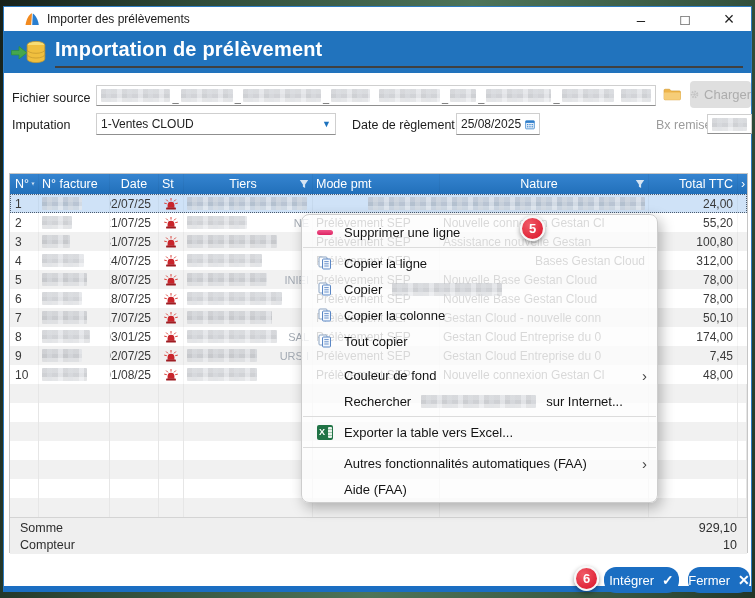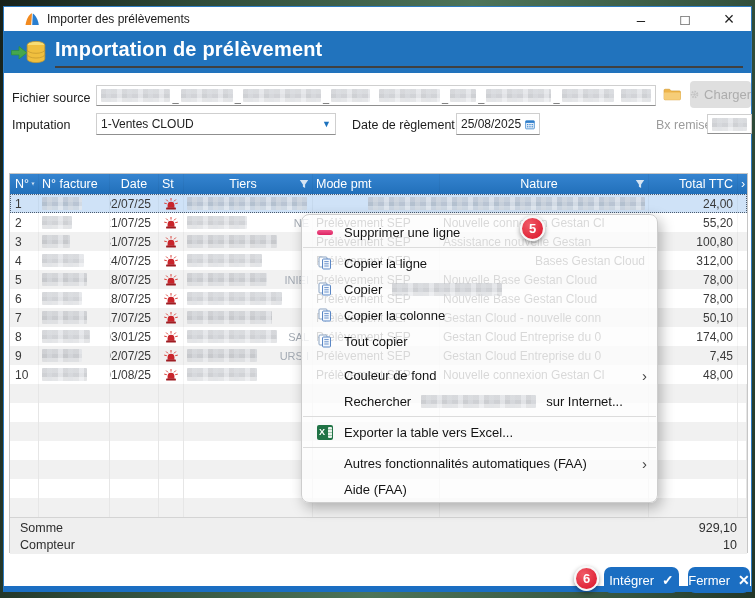--- a/index.html
+++ b/index.html
@@ -88,21 +88,21 @@
   .excel-ico{width:16px;height:15px;background:#217346;border-radius:2px;position:relative;
     display:flex;align-items:center;padding-left:2px;color:#fff;font-size:9px;font-weight:bold}
   .excel-ico::after{content:"";position:absolute;right:1px;top:2px;width:4px;height:11px;
     background:repeating-linear-gradient(180deg,#e9f2ec 0 2px,#9fc4ab 2px 3px);border-radius:1px}
   
   .badge{position:absolute;width:25px;height:25px;border-radius:50%;
     background:radial-gradient(circle at 35% 30%,#f05a67,#da1126);
     color:#fff;font-weight:bold;font-size:13px;display:flex;align-items:center;justify-content:center;
     border:2px solid #f7f7f7;box-shadow:0 2px 5px rgba(0,0,0,.4);z-index:50}
   
-  .fbtn{position:absolute;top:560px;height:26px;border:none;border-radius:7px;background:#1b6ec2;
+  .fbtn{position:absolute;top:560px;height:26px;border:none;border-radius:12px;background:#1b6ec2;
     color:#fff;font-size:13px;display:flex;align-items:center;justify-content:center;gap:8px}
   .fbtn .glyph{font-weight:bold;font-size:14px}
   
   .w28{width:28px}.w30{width:30px}.w35{width:35px}.w40{width:40px}.w42{width:42px}
   .w45{width:45px}.w48{width:48px}.w60{width:60px}.w70{width:70px}.w75{width:75px}
   .w80{width:80px}.w85{width:85px}.w90{width:90px}.w95{width:95px}.w110{width:110px}
   .w115{width:115px}.w120{width:120px}.w278{width:278px}
 </style>
 </head>
 <body>

